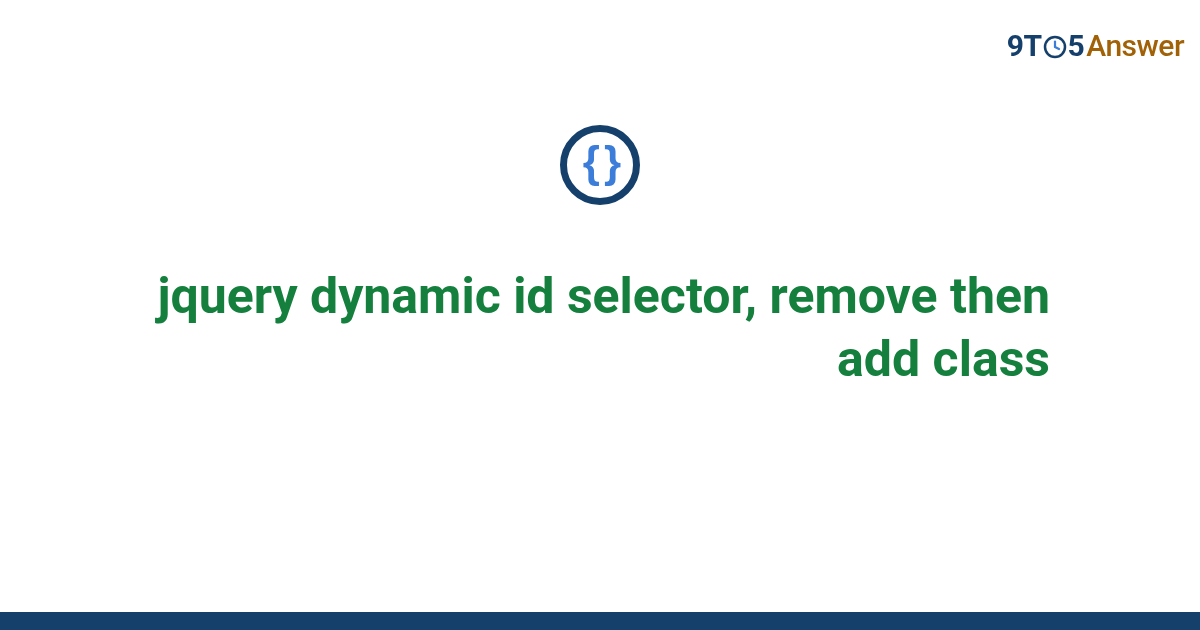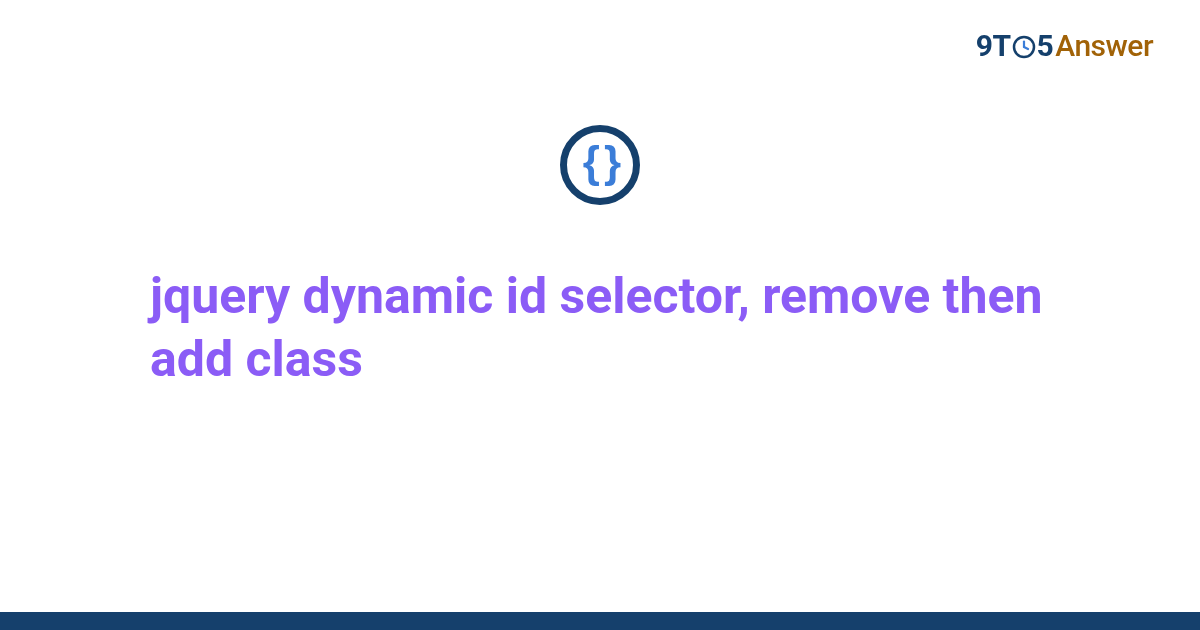--- a/index.html
+++ b/index.html
@@ -7,21 +7,21 @@
       width: 1200px;
       height: 630px;
       background: #ffffff;
       font-family: -apple-system, BlinkMacSystemFont, "Segoe UI", Roboto, Helvetica, Arial, sans-serif;
       position: relative;
       overflow: hidden;
     }
     .logo {
       position: absolute;
       top: 28px;
-      right: 47px;
+      right: 16px;
       font-size: 30px;
       font-weight: 600;
       display: flex;
       align-items: center;
       letter-spacing: -0.5px;
     }
     .logo-9t { color: #15406c; font-weight: 700; }
     .logo-clock {
       display: inline-flex;
       width: 24px;
@@ -57,22 +57,22 @@
       color: #3b7dd8;
       font-family: "Segoe UI", Arial, sans-serif;
       letter-spacing: -4px;
       line-height: 1;
       position: relative;
       top: -3px;
     }
     .title {
       font-size: 50px;
       font-weight: 700;
-      color: #8b5cf6;
-      text-align: left;
+      color: #15803d;
+      text-align: right;
       line-height: 1.25;
       max-width: 900px;
     }
     .bottom-bar {
       position: absolute;
       bottom: 0;
       left: 0;
       right: 0;
       height: 18px;
       background: #15406c;

